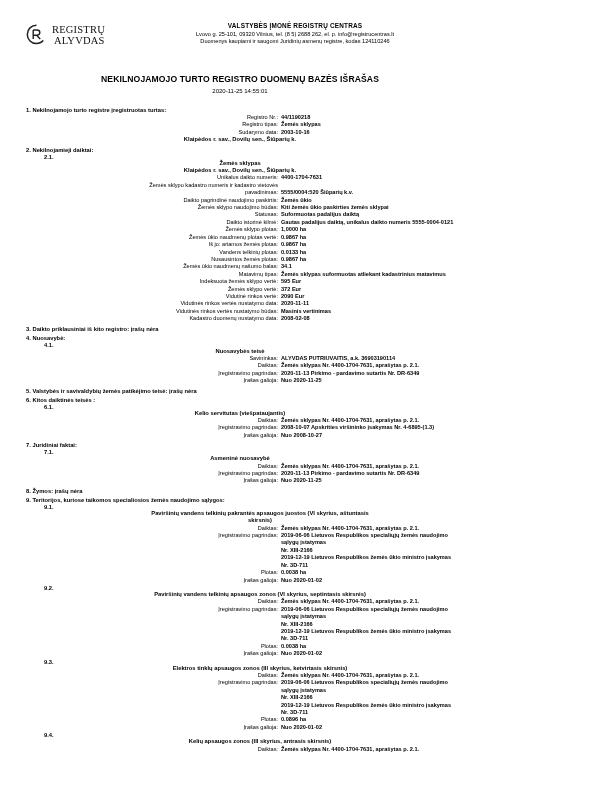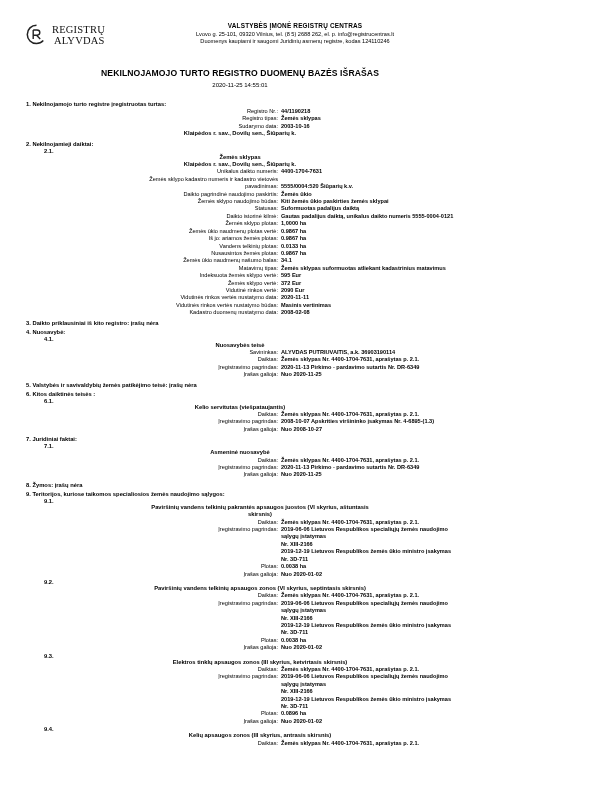--- a/index.html
+++ b/index.html
@@ -66,21 +66,21 @@
   .org-line {
     font-size: 5.6px;
     line-height: 7.6px;
   }
 
   
   .doc-title {
     text-align: center;
     font-weight: bold;
     font-size: 8.6px;
-    margin-top: 22px;
+    margin-top: 28px;
     letter-spacing: 0.1px;
   }
   .doc-date {
     text-align: center;
     font-size: 6px;
     margin-top: 4px;
   }
 
   
   .body {

